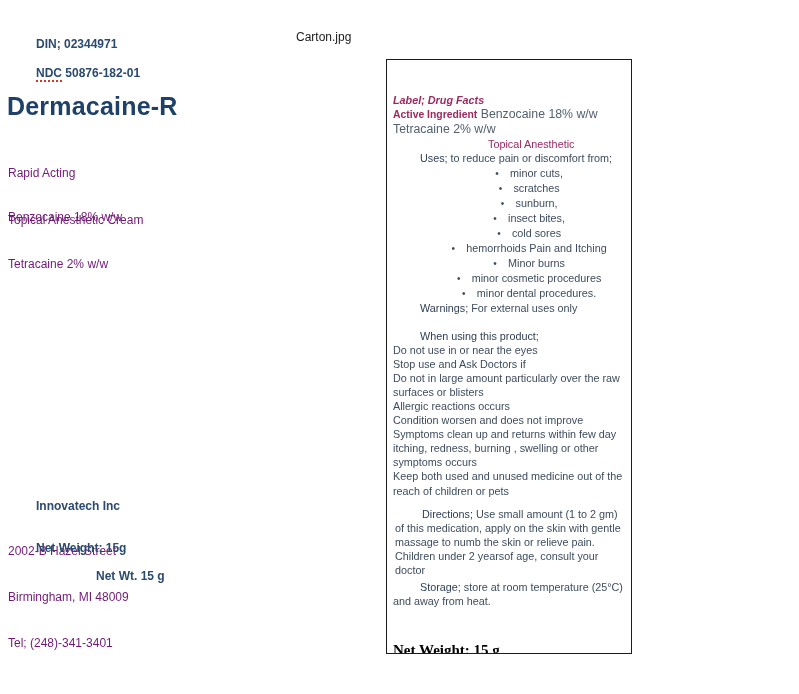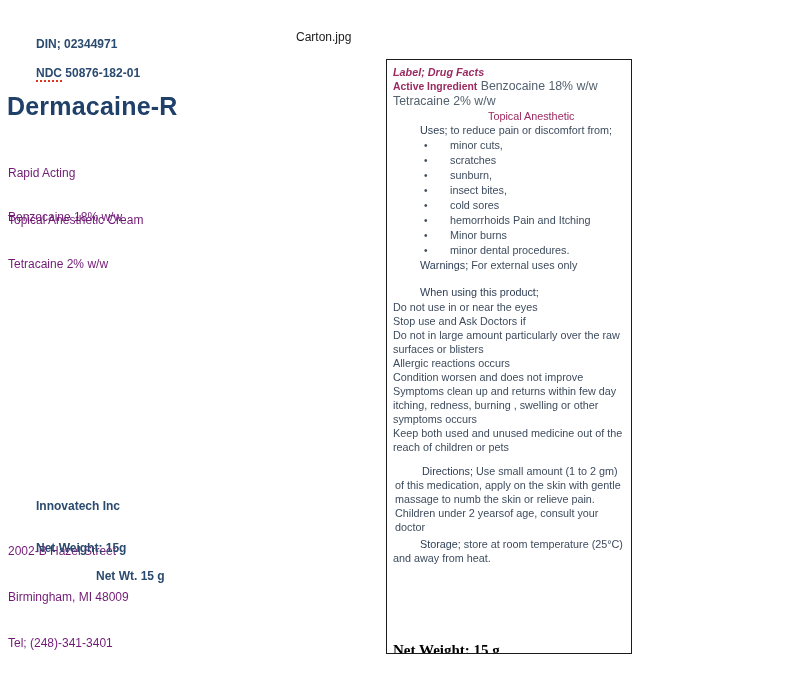--- a/index.html
+++ b/index.html
@@ -25,28 +25,28 @@
   #net-wt{left:68px;top:569px;font-size:12px;}
 
   
   .facts-box{
     position:absolute;left:386px;top:59px;width:246px;height:595px;
     border:1px solid #1c1c1c;box-sizing:border-box;
     padding:5px 8px 0 6px;overflow:hidden;
     font-size:10.8px;line-height:14.1px;color:#3E4C5E;
   }
   .magenta{color:#9B2A60;}
-  .facts-heading{font-weight:bold;font-style:italic;}
+  .facts-heading{font-weight:bold;font-style:italic;margin-top:28px;}
   .ai-label{font-weight:bold;font-size:10.4px;}
   .ai-value{font-size:12.3px;color:#54616F;}
   .big-line{font-size:12.3px;color:#54616F;line-height:15.2px;}
   .subheading{margin-left:95px;}
   .lbl{font-weight:normal;color:#2E3E54;padding-left:27px;}
   ul.uses-list{margin:0;padding:0 0 0 31px;list-style:none;}
-  ul.uses-list li{line-height:14.1px;}
+  ul.uses-list li{line-height:14.1px;text-align:center;}
   ul.uses-list li::before{content:"\2022";display:inline-block;width:26px;font-size:10px;}
   .gap{height:13px;}
   .para{margin:0;}
   .para-space{margin-top:9px;}
   .para-space-sm{margin-top:3px;}
   .dir-indent{padding-left:2px;}
   .net-weight-bottom{
     position:absolute;left:6px;bottom:-4px;
     font-family:"Liberation Serif", serif;font-weight:bold;
     font-size:15px;color:#000000;white-space:pre;
@@ -96,20 +96,21 @@
   <div class="para"><span class="lbl">Uses;</span><span> to reduce pain or discomfort from;</span></div>
 
   <ul class="uses-list">
     <li>minor cuts,</li>
     <li>scratches</li>
     <li>sunburn,</li>
     <li>insect bites,</li>
     <li>cold sores</li>
     <li>hemorrhoids Pain and Itching</li>
     <li>Minor burns</li>
+    <li>minor cosmetic procedures</li>
     <li>minor dental procedures.</li>
   </ul>
 
   <div class="para"><span class="lbl">Warnings;</span><span> For external uses only</span></div>
 
   <div class="gap"></div>
 
   <div class="para lbl">When using this product;</div>
   <div class="para">Do not use in or near the eyes</div>
   <div class="para">Stop use and Ask Doctors if</div>

